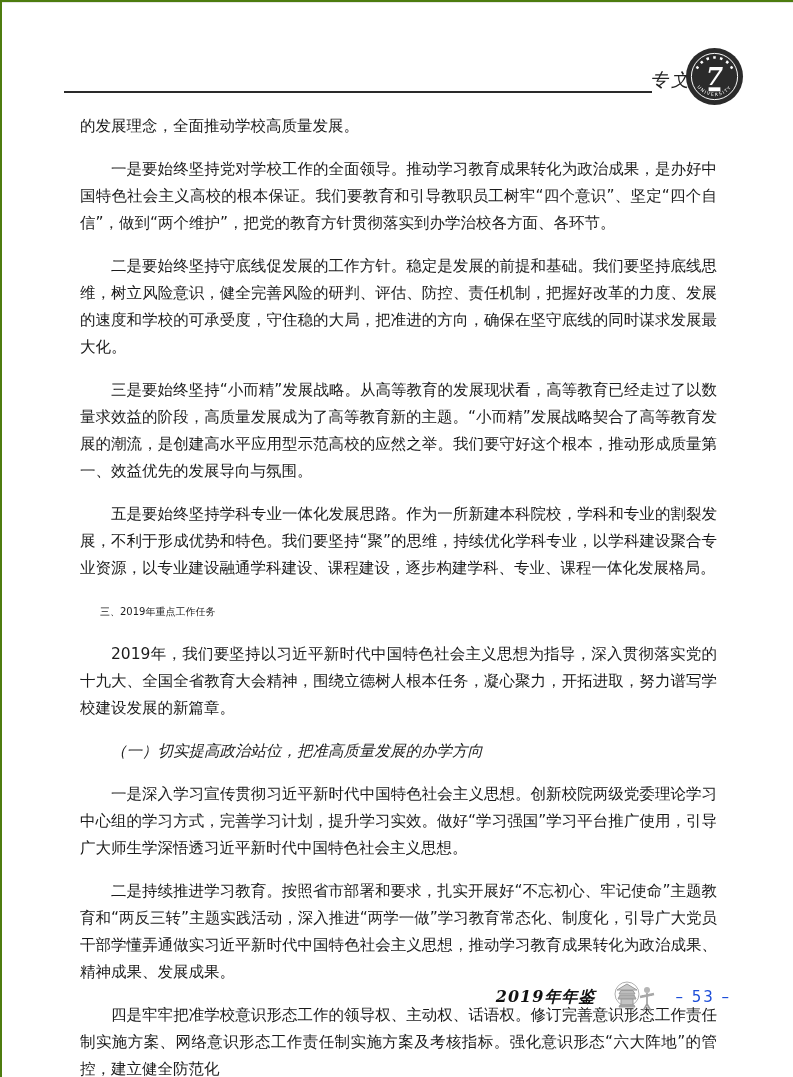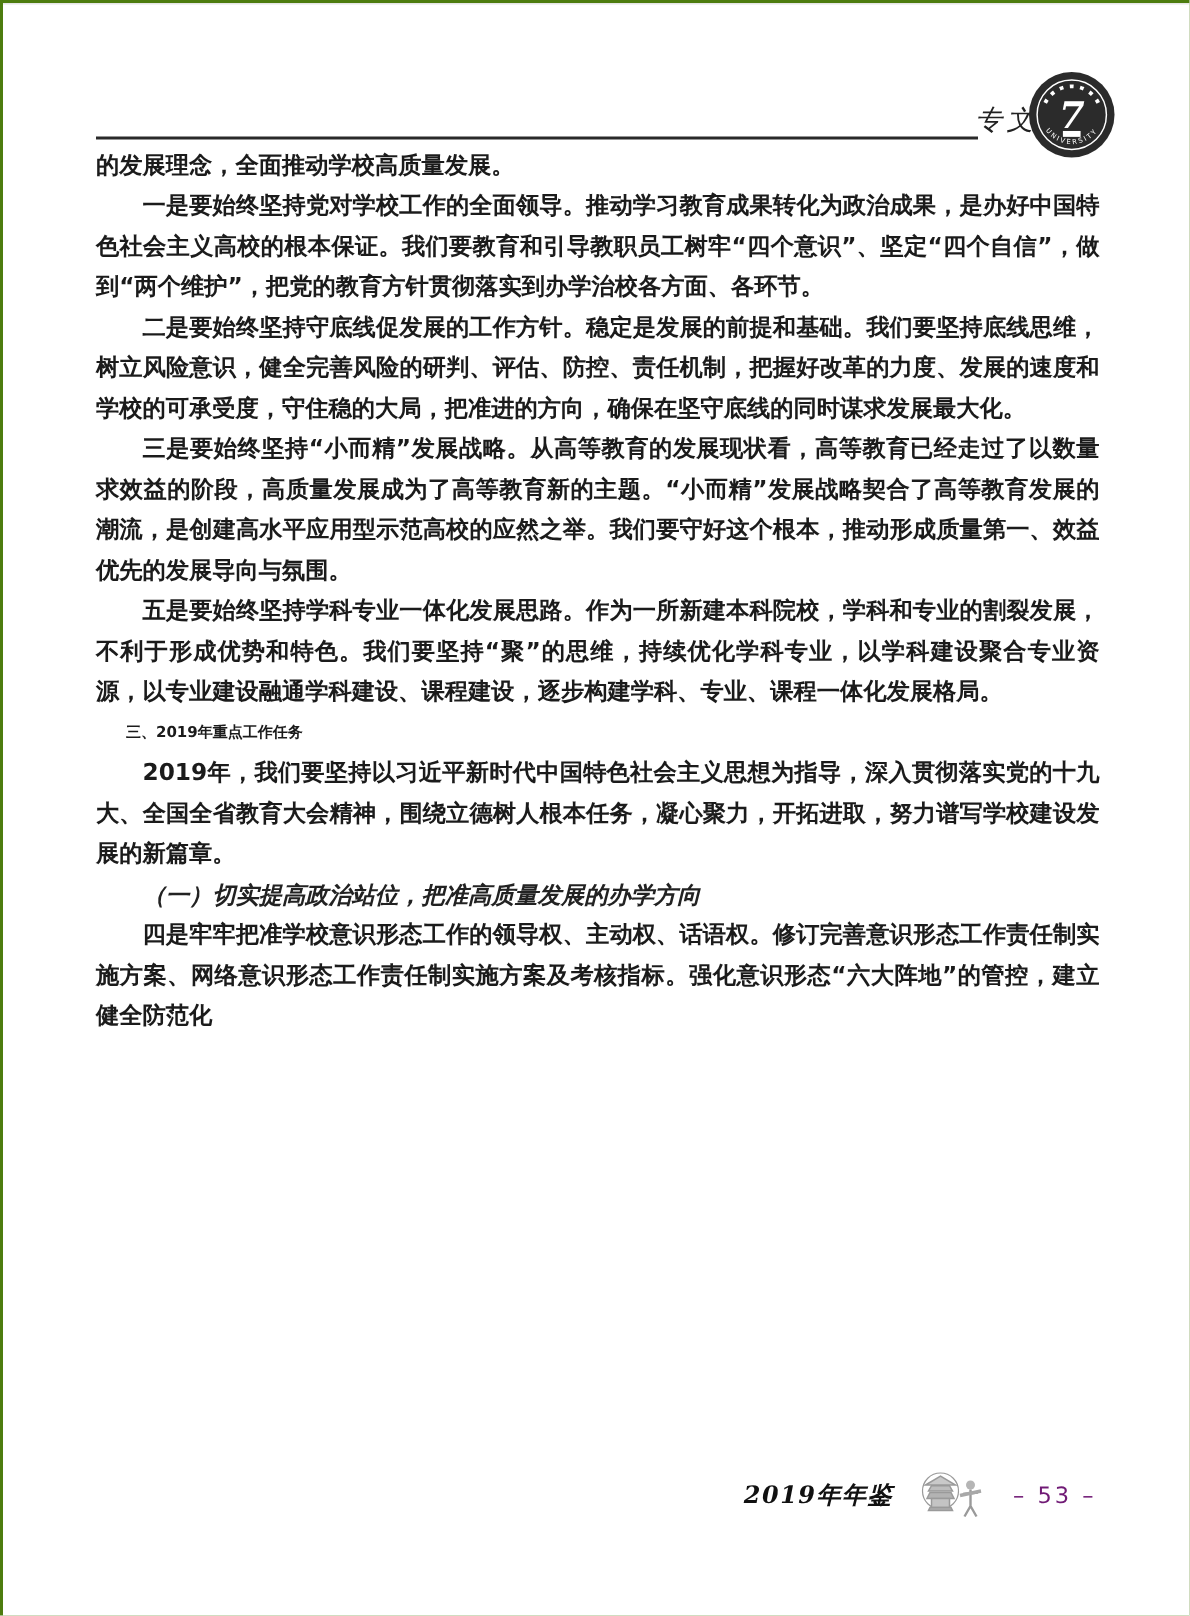--- a/index.html
+++ b/index.html
@@ -36,21 +36,21 @@
   }
   
   .body-text{
     position:absolute;left:62px;top:95px;width:669px;
     font-size:15.5px;line-height:27px;
     text-align:justify;
     word-break:break-all;
     color:#1b1b1b;
   }
   .body-text p, .body-text h3, .body-text h4{
-    margin:0;padding:0;font-weight:bold;
+    margin:16px;padding:0;font-weight:normal;
   }
   .ind{text-indent:2em;}
   .noind{text-indent:0;}
   .h-bold{
     text-indent:2em;
     font-weight:bold;
     font-size:10px;line-height:27px;
   }
   .h-kaiti{
     text-indent:2em;
@@ -65,21 +65,21 @@
     position:absolute;left:0;top:978px;width:735px;
     display:flex;justify-content:flex-end;align-items:center;
     gap:14px;
   }
   .yearbook-label{
     font-family:"DejaVu Serif","Liberation Serif",serif;
     font-style:italic;font-weight:bold;
     font-size:16px;color:#111;letter-spacing:1px;text-align:center;
   }
   .page-number{
-    font-size:15px;color:#701a75;letter-spacing:2px;
+    font-size:15px;color:#1d4ed8;letter-spacing:2px;
     margin-right:6px;
   }
   .pavilion-icon{width:52px;height:34px;}
 </style>
 </head>
 <body>
 
 <div class="page">
 
   <div class="scan-top-line"></div>
@@ -106,20 +106,22 @@
 
   <main class="body-text">
     <p class="noind">的发展理念，全面推动学校高质量发展。</p>
     <p class="ind">一是要始终坚持党对学校工作的全面领导。推动学习教育成果转化为政治成果，是办好中国特色社会主义高校的根本保证。我们要教育和引导教职员工树牢“四个意识”、坚定“四个自信”，做到“两个维护”，把党的教育方针贯彻落实到办学治校各方面、各环节。</p>
     <p class="ind">二是要始终坚持守底线促发展的工作方针。稳定是发展的前提和基础。我们要坚持底线思维，树立风险意识，健全完善风险的研判、评估、防控、责任机制，把握好改革的力度、发展的速度和学校的可承受度，守住稳的大局，把准进的方向，确保在坚守底线的同时谋求发展最大化。</p>
     <p class="ind">三是要始终坚持“小而精”发展战略。从高等教育的发展现状看，高等教育已经走过了以数量求效益的阶段，高质量发展成为了高等教育新的主题。“小而精”发展战略契合了高等教育发展的潮流，是创建高水平应用型示范高校的应然之举。我们要守好这个根本，推动形成质量第一、效益优先的发展导向与氛围。</p>
     <p class="ind">五是要始终坚持学科专业一体化发展思路。作为一所新建本科院校，学科和专业的割裂发展，不利于形成优势和特色。我们要坚持“聚”的思维，持续优化学科专业，以学科建设聚合专业资源，以专业建设融通学科建设、课程建设，逐步构建学科、专业、课程一体化发展格局。</p>
     <h3 class="h-bold">三、2019年重点工作任务</h3>
     <p class="ind">2019年，我们要坚持以习近平新时代中国特色社会主义思想为指导，深入贯彻落实党的十九大、全国全省教育大会精神，围绕立德树人根本任务，凝心聚力，开拓进取，努力谱写学校建设发展的新篇章。</p>
     <h4 class="h-kaiti">（一）切实提高政治站位，把准高质量发展的办学方向</h4>
+    <p class="ind">一是深入学习宣传贯彻习近平新时代中国特色社会主义思想。创新校院两级党委理论学习中心组的学习方式，完善学习计划，提升学习实效。做好“学习强国”学习平台推广使用，引导广大师生学深悟透习近平新时代中国特色社会主义思想。</p>
+    <p class="ind">二是持续推进学习教育。按照省市部署和要求，扎实开展好“不忘初心、牢记使命”主题教育和“两反三转”主题实践活动，深入推进“两学一做”学习教育常态化、制度化，引导广大党员干部学懂弄通做实习近平新时代中国特色社会主义思想，推动学习教育成果转化为政治成果、精神成果、发展成果。</p>
     <p class="ind">四是牢牢把准学校意识形态工作的领导权、主动权、话语权。修订完善意识形态工作责任制实施方案、网络意识形态工作责任制实施方案及考核指标。强化意识形态“六大阵地”的管控，建立健全防范化</p>
   </main>
 
   <div class="footer">
     <span class="yearbook-label">2019年年鉴</span>
     <svg class="pavilion-icon" viewBox="0 0 52 34" aria-hidden="true">
       <g stroke="#9a9a9a" stroke-width="1" fill="none">
         <circle cx="18" cy="14" r="12" stroke-width="0.8"></circle>
         <path d="M 8,10 L 18,4 L 28,10 Z" fill="#c9c9c9"></path>
         <path d="M 10,14 L 26,14 L 24,10.5 L 12,10.5 Z" fill="#bdbdbd"></path>

